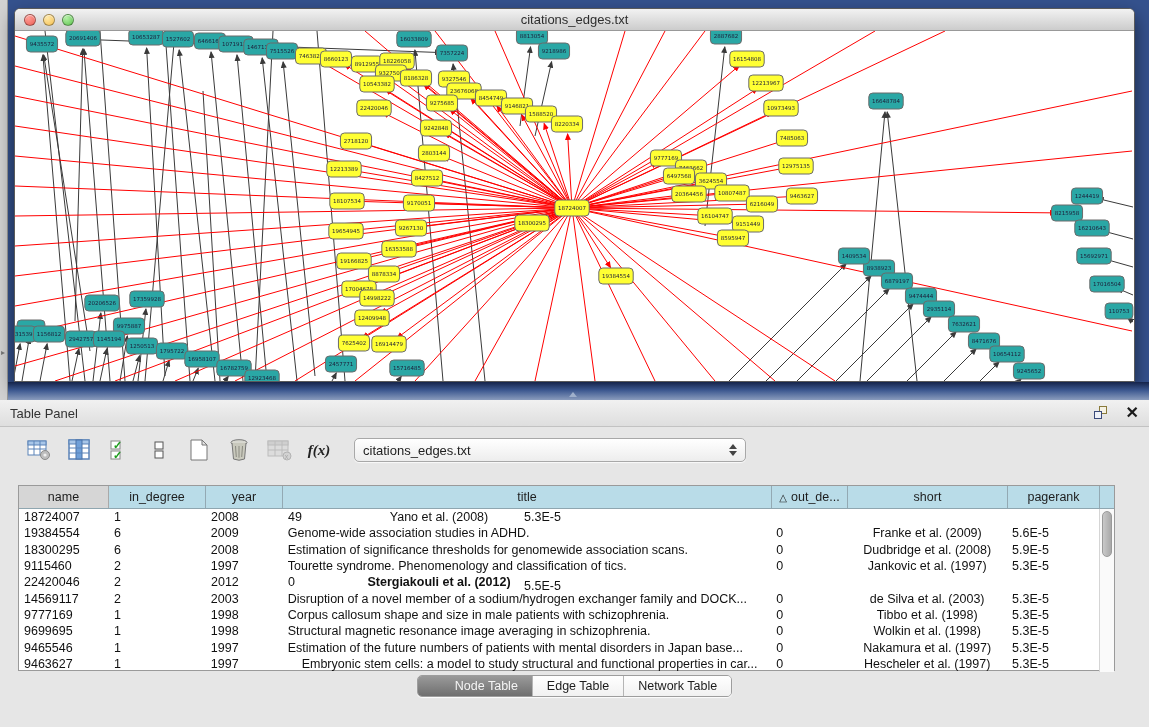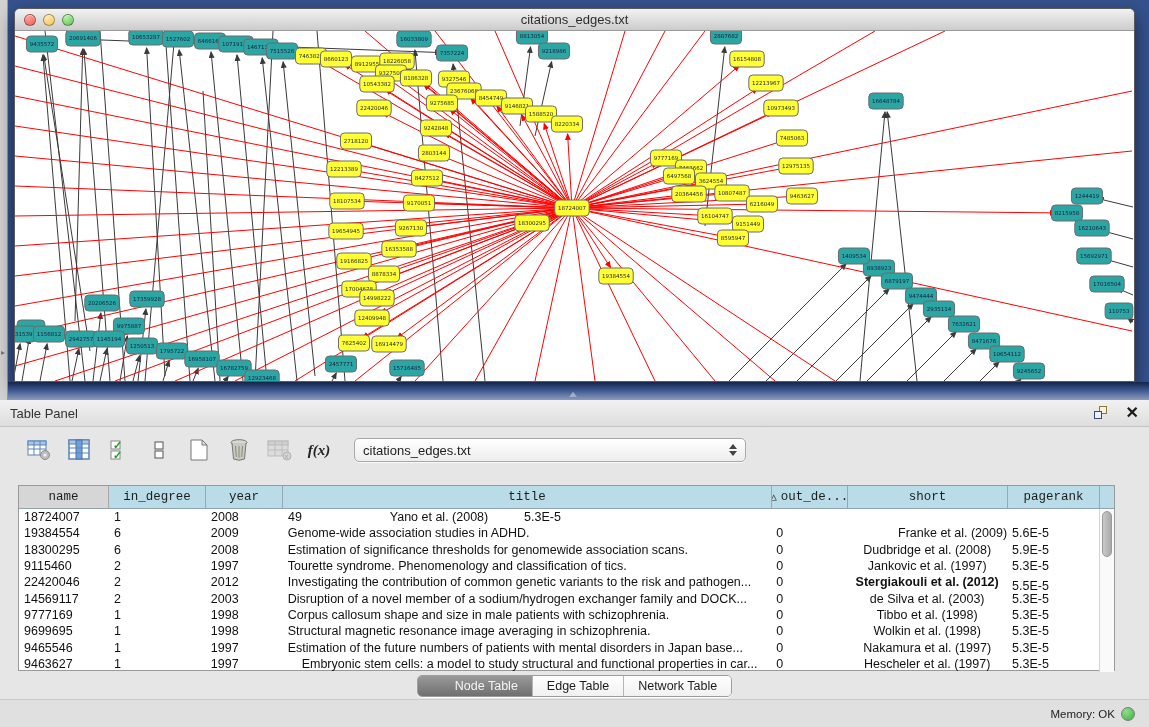--- a/index.html
+++ b/index.html
@@ -51,21 +51,21 @@
      border:1px solid #a8a8a8; border-radius:5px; display:flex; align-items:center; padding:0 8px;
      font-size:13px; color:#222; box-shadow:0 1px 1px rgba(255,255,255,.8), inset 0 1px 0 #fff; cursor:pointer; }
   .combo .combo-text { flex:1; }
   .combo .arrows { display:flex; flex-direction:column; gap:2px; align-items:center; }
   .combo .arrows i { display:block; width:0; height:0; border-left:4px solid transparent; border-right:4px solid transparent; }
   .combo .arrows i.up { border-bottom:5px solid #444; }
   .combo .arrows i.dn { border-top:5px solid #444; }
 
   .grid-wrap { position:absolute; left:18px; top:85px; width:1097px; height:186px;
      border:1px solid #9a9a9a; background:#fff; display:flex; flex-direction:column; }
-  .grid-head { display:flex; height:23px; background:#b9dce8; border-bottom:1px solid #8fa6b0; flex:none;font-family:Liberation Mono, monospace; }
+  .grid-head { display:flex; height:23px; background:#b9dce8; border-bottom:1px solid #8fa6b0; flex:none; }
   .gh-cell { font-size:12.5px; color:#1d1d1d; display:flex; align-items:center; justify-content:center;
      border-right:1px solid #93a9b3; height:100%; cursor:pointer; overflow:hidden; white-space:nowrap; }
   .gh-cell.first { background:#d6d6d6; border-right:1px solid #a9a9a9; }
   .gh-cell .sort { font-size:10px; margin-right:4px; color:#1d1d1d; }
   .grid-body { position:relative; flex:1; display:flex; }
   .rows { flex:1; overflow:hidden; }
   .grid-row { display:flex; height:16.3px; align-items:center; cursor:default; }
   .gr-cell { font-size:12.5px; color:#111; white-space:nowrap; overflow:hidden; padding-left:5px; }
   .gr-cell.c5 { text-align:center; padding-left:0; }
   .vscroll { width:15px; flex:none; background:#fafafa; border-left:1px solid #d5d5d5; position:relative; }
@@ -764,21 +764,21 @@
               <div class="gr-cell c4" style="width: 76px;">49</div>
               <div class="gr-cell c5" style="width: 160px;">Yano et al. (2008)</div>
               <div class="gr-cell c6" style="width: 92px;">5.3E-5</div>
             </div>
             <div class="grid-row">
               <div class="gr-cell c0" style="width: 90px;">19384554</div>
               <div class="gr-cell c1" style="width: 97px;">6</div>
               <div class="gr-cell c2" style="width: 77px;">2009</div>
               <div class="gr-cell c3" style="width: 489px;">Genome-wide association studies in ADHD.</div>
               <div class="gr-cell c4" style="width: 76px;">0</div>
-              <div class="gr-cell c5" style="width: 160px; text-align: right;">Franke et al. (2009)</div>
+              <div class="gr-cell c5" style="width: 160px;">Franke et al. (2009)</div>
               <div class="gr-cell c6" style="width: 92px;">5.6E-5</div>
             </div>
             <div class="grid-row">
               <div class="gr-cell c0" style="width: 90px;">18300295</div>
               <div class="gr-cell c1" style="width: 97px;">6</div>
               <div class="gr-cell c2" style="width: 77px;">2008</div>
               <div class="gr-cell c3" style="width: 489px;">Estimation of significance thresholds for genomewide association scans.</div>
               <div class="gr-cell c4" style="width: 76px;">0</div>
               <div class="gr-cell c5" style="width: 160px;">Dudbridge et al. (2008)</div>
               <div class="gr-cell c6" style="width: 92px;">5.9E-5</div>
@@ -789,21 +789,20 @@
               <div class="gr-cell c2" style="width: 77px;">1997</div>
               <div class="gr-cell c3" style="width: 489px;">Tourette syndrome. Phenomenology and classification of tics.</div>
               <div class="gr-cell c4" style="width: 76px;">0</div>
               <div class="gr-cell c5" style="width: 160px;">Jankovic et al. (1997)</div>
               <div class="gr-cell c6" style="width: 92px;">5.3E-5</div>
             </div>
             <div class="grid-row">
               <div class="gr-cell c0" style="width: 90px;">22420046</div>
               <div class="gr-cell c1" style="width: 97px;">2</div>
               <div class="gr-cell c2" style="width: 77px;">2012</div>
-              <div class="gr-cell c3" style="width: 489px;">Investigating the contribution of common genetic variants to the risk and pathogen...</div>
               <div class="gr-cell c4" style="width: 76px;">0</div>
               <div class="gr-cell c5" style="width: 160px; font-weight: bold;">Stergiakouli et al. (2012)</div>
               <div class="gr-cell c6" style="width: 92px; margin-top: 8px;">5.5E-5</div>
             </div>
             <div class="grid-row">
               <div class="gr-cell c0" style="width: 90px;">14569117</div>
               <div class="gr-cell c1" style="width: 97px;">2</div>
               <div class="gr-cell c2" style="width: 77px;">2003</div>
               <div class="gr-cell c3" style="width: 489px;">Disruption of a novel member of a sodium/hydrogen exchanger family and DOCK...</div>
               <div class="gr-cell c4" style="width: 76px;">0</div>
@@ -854,18 +853,14 @@
     </div>
 
     <div class="tabs-row">
       <div class="seg" id="seg-tabs">
           <div class="seg-btn active">Node Table</div>
           <div class="seg-btn">Edge Table</div>
           <div class="seg-btn">Network Table</div>
         </div>
     </div>
 
-    <div class="status-bar">
-      <span class="mem-label">Memory: OK</span>
-      <span class="mem-dot"></span>
-    </div>
   </div>
 </div>
 
 </body></html>

